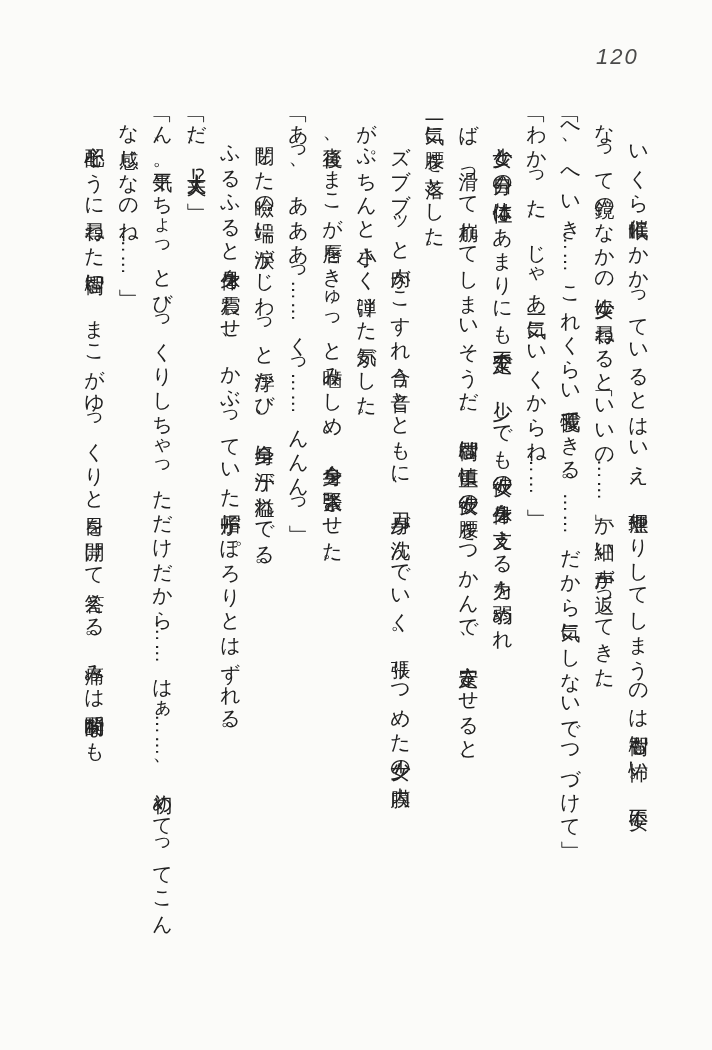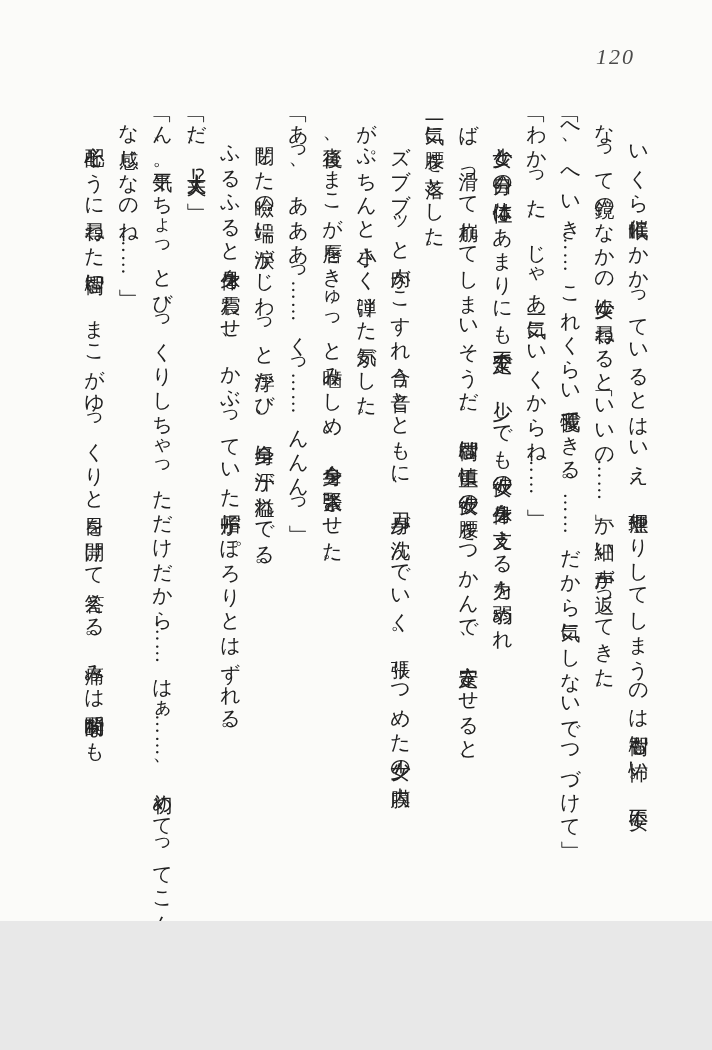--- a/index.html
+++ b/index.html
@@ -3,24 +3,24 @@
 <meta charset="utf-8">
 <style>
   html, body {
     margin: 0;
     padding: 0;
     background: #e8e8e8;
   }
   .page {
     position: relative;
     width: 712px;
-    height: 921px;
+    height: 1050px;
     background: #fbfbf9;
     overflow: hidden;
-    font-family: Liberation Serif, serif;
+    font-family: Liberation Sans, sans-serif;
   }
   .page-number {
     position: absolute;
     top: 44px;
     left: 596px;
     font-style: italic;
     font-size: 22px;
     color: #4a4a4a;
     letter-spacing: 2px;
   }

